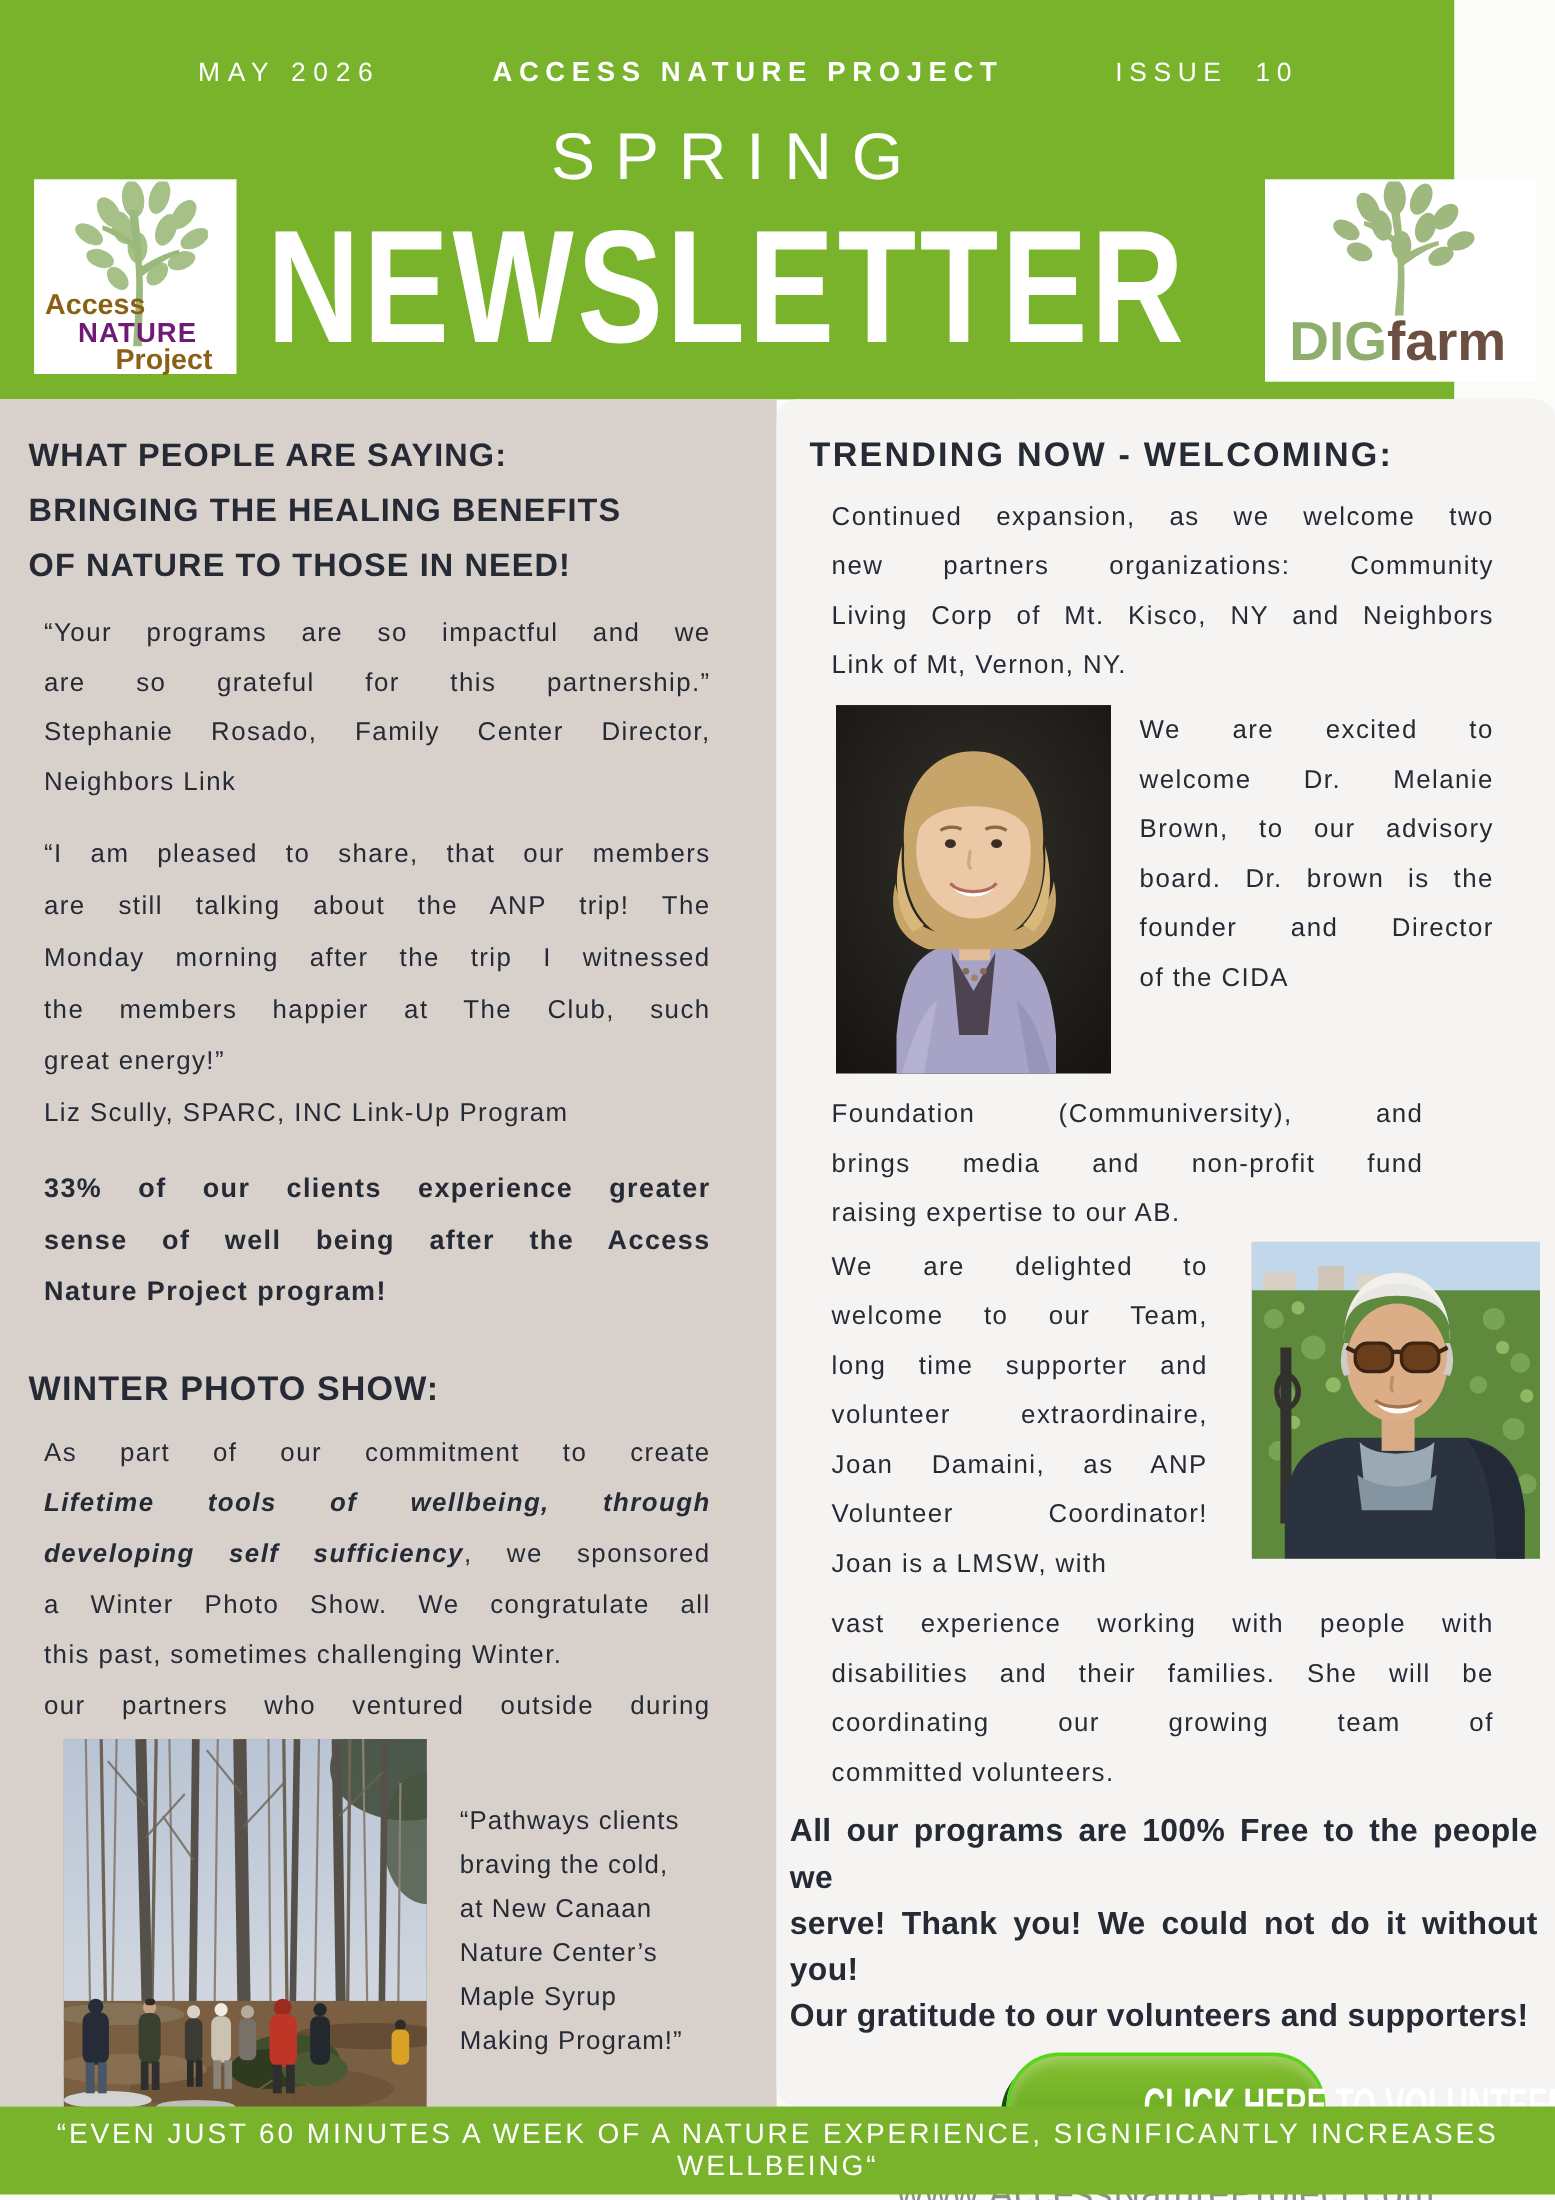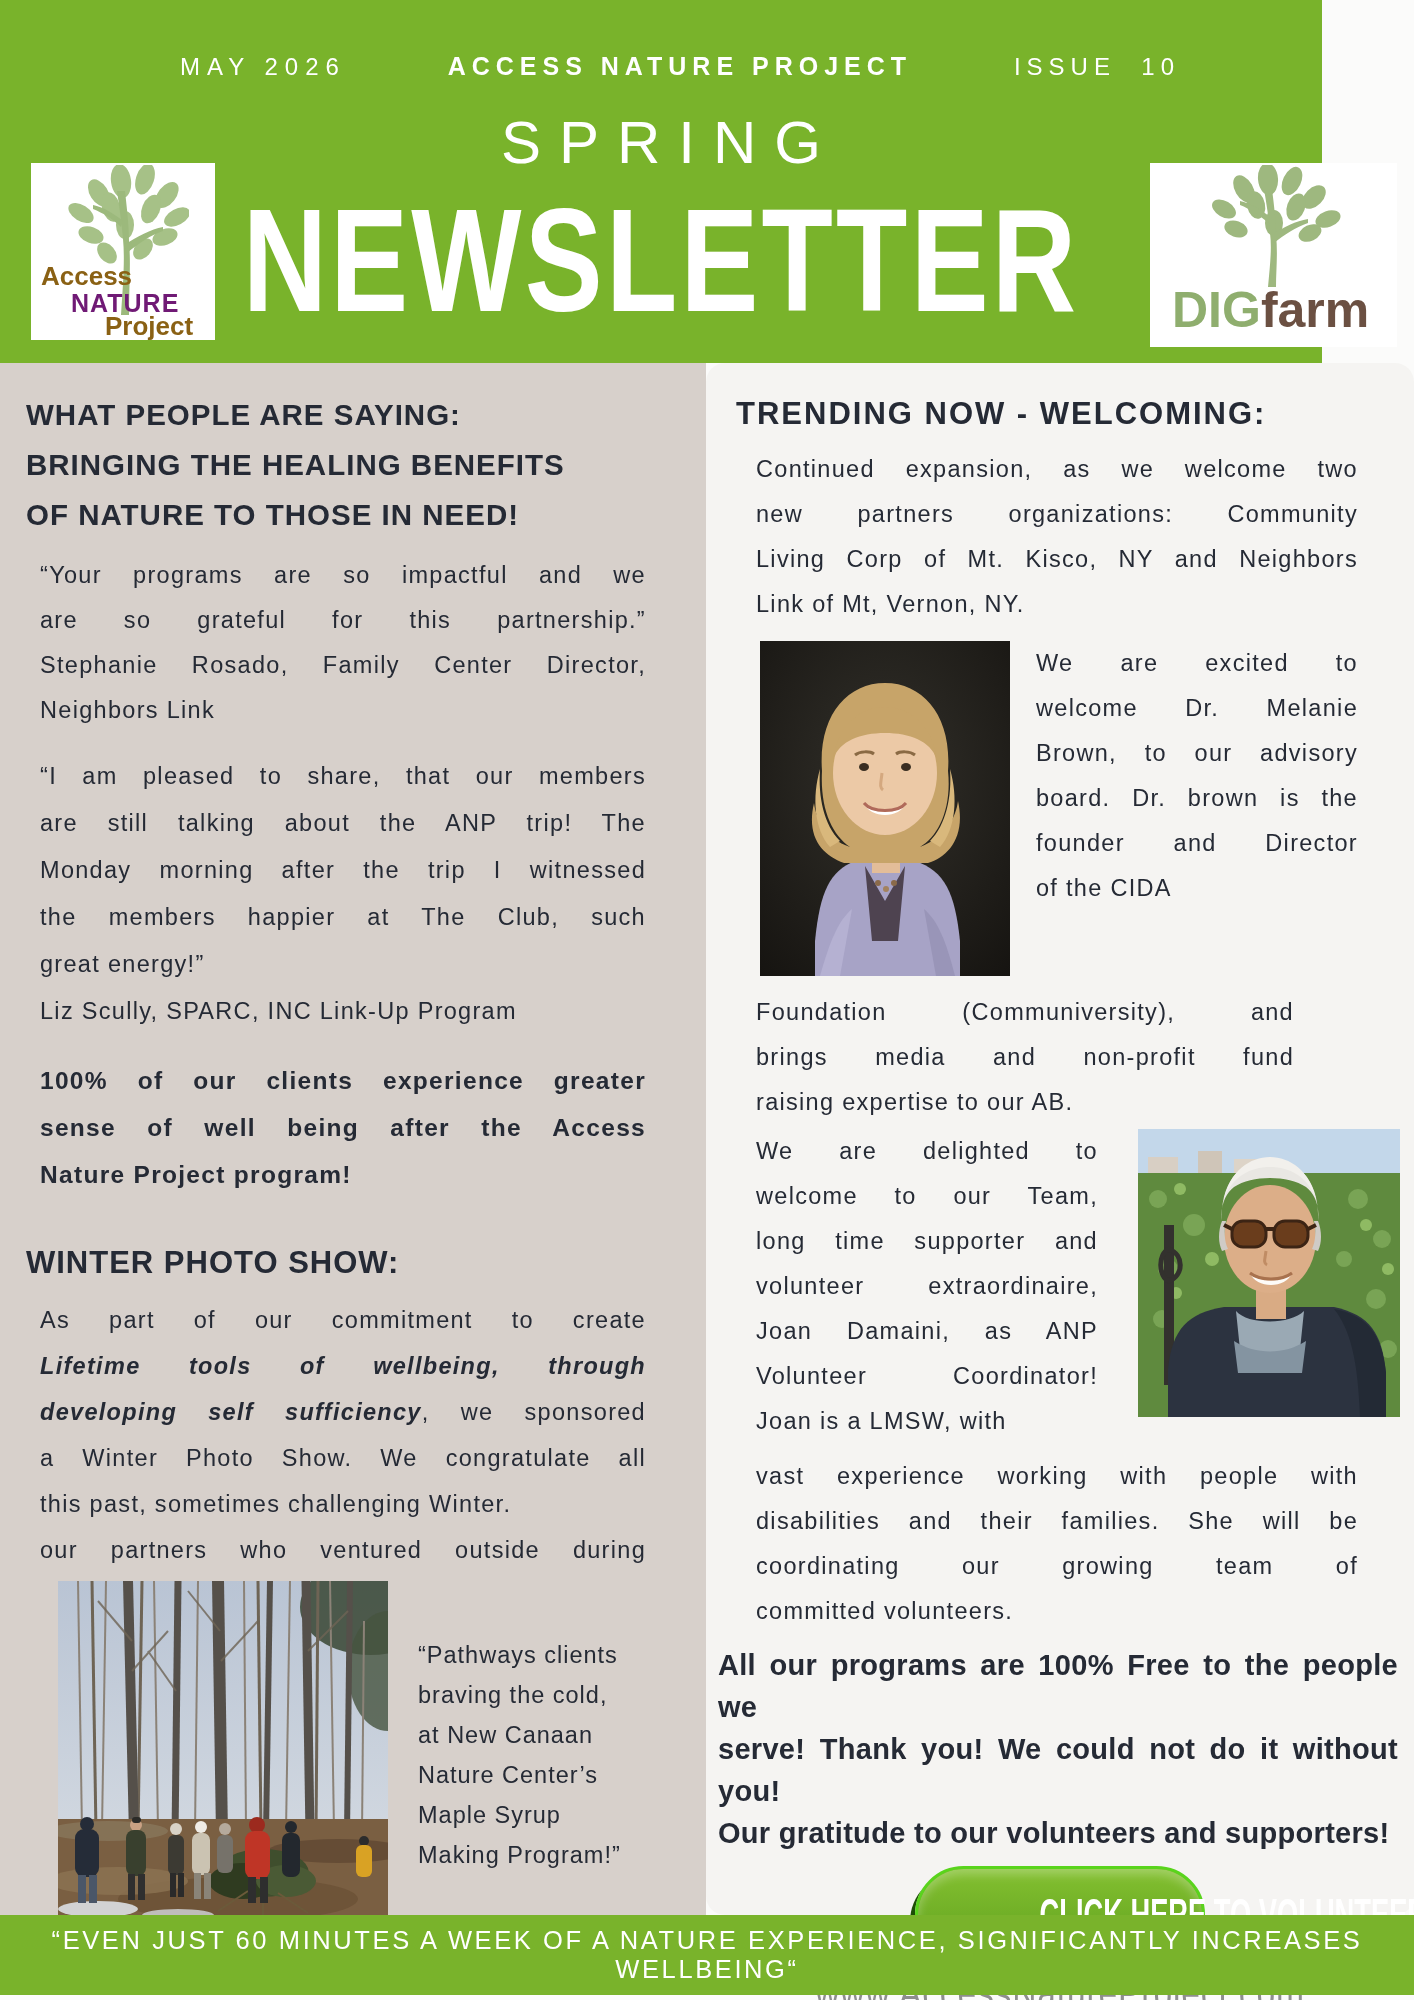--- a/index.html
+++ b/index.html
@@ -162,21 +162,21 @@
         </div>
       <div class="para lp lp2">
           <div class="line">“I am pleased to share, that our members</div>
           <div class="line">are still talking about the ANP trip! The</div>
           <div class="line">Monday morning after the trip I witnessed</div>
           <div class="line">the members happier at The Club, such</div>
           <div class="line no-just"><span>great energy!”</span></div>
           <div class="line no-just"><span>Liz Scully, SPARC, INC Link-Up Program</span></div>
         </div>
       <div class="para lp lp3">
-          <div class="line">100% of our clients experience greater</div>
+          <div class="line">33% of our clients experience greater</div>
           <div class="line">sense of well being after the Access</div>
           <div class="line no-just"><span>Nature Project program!</span></div>
         </div>
       <div class="heading-lines h-sub">
         <div class="line">WINTER PHOTO SHOW:</div>
       </div>
       <div class="para lp lp4">
           <div class="line">As part of our commitment to create</div>
           <div class="line"><span class="seg-bi">Lifetime tools of wellbeing, through</span></div>
           <div class="line"><span class="seg-bi">developing self sufficiency</span><span>, we sponsored</span></div>

